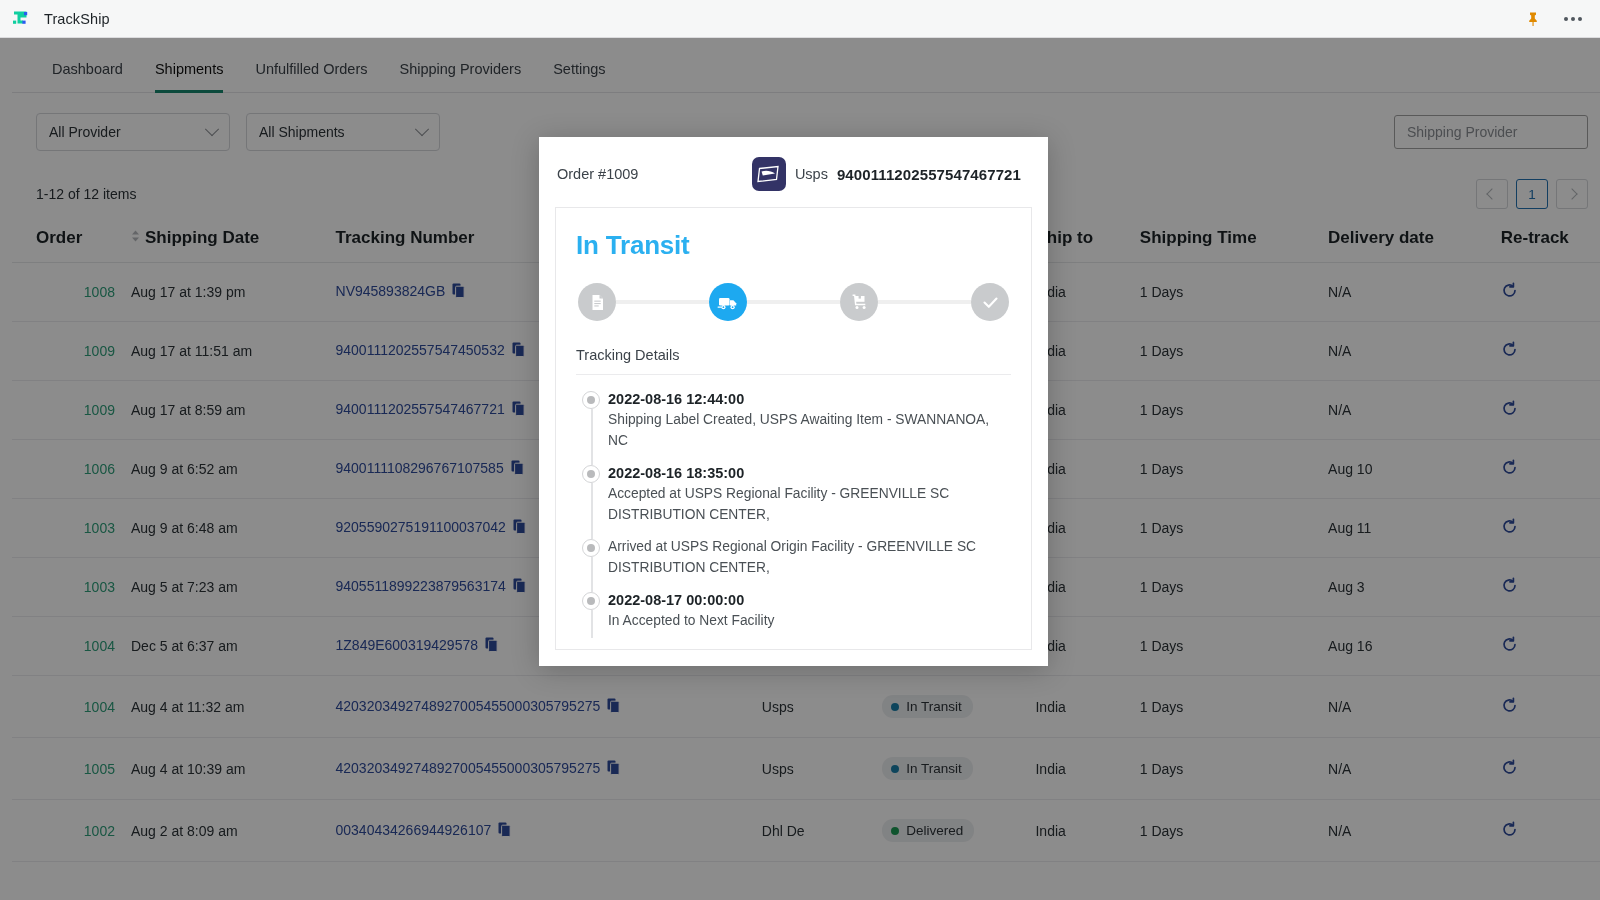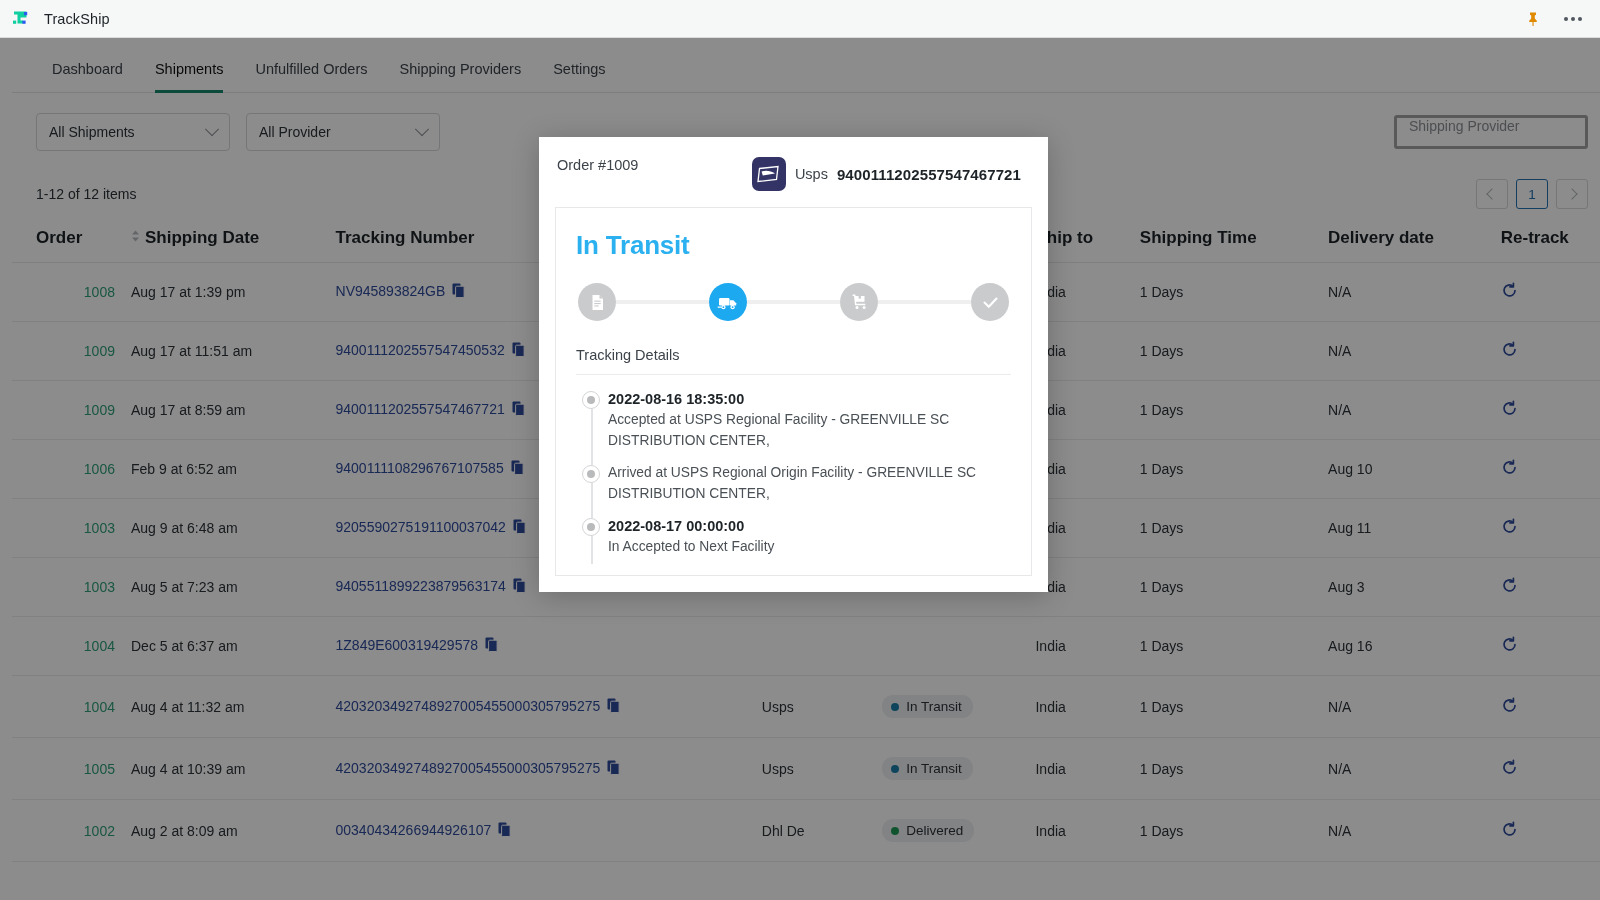--- a/index.html
+++ b/index.html
@@ -63,22 +63,22 @@
     background: #fff; display: flex; align-items: center; padding: 0 12px;
     font-size: 14px; color: #2c3338; position: relative; cursor: pointer;
   }
   .select .chev {
     margin-left: auto; width: 10px; height: 10px;
     border-right: 1.6px solid #8c8f94; border-bottom: 1.6px solid #8c8f94;
     transform: rotate(45deg) translate(-2px,-2px);
   }
   .provider-box {
     margin-left: auto; width: 194px; height: 34px;
-    border: 3px solid #a3a3a3; border-radius: 3px; background: #fff;
-    display: flex; padding: 0 12px;
+    border: 1px solid #a3a3a3; border-radius: 3px; background: #fff;
+    display: flex; align-items: center; padding: 0 12px;
     font-size: 14px; color: #8b8f94;
   }
 
   
   .countrow {
     display: flex; align-items: center; padding: 0 24px; height: 46px;
   }
   .countlabel { font-size: 14px; color: #2c3338; }
   .pager { margin-left: auto; display: flex; gap: 8px; }
   .pgbtn {
@@ -117,21 +117,21 @@
   .retrack { cursor: pointer; }
 
   
   .modal {
     position: absolute; left: 539px; top: 137px;
     width: 509px; background: #fff; z-index: 5;
     box-shadow: 0 4px 26px rgba(0,0,0,.22);
     padding: 20px 16px 16px 16px;
   }
   .modal-head {
-    display: flex; padding: 0 2px 16px 2px;
+    display: flex; align-items: center; padding: 0 2px 16px 2px;
   }
   .order-no { font-size: 14.5px; color: #3c434a; }
   .carrier-wrap { margin-left: auto; display: flex; align-items: center; gap: 9px; padding-right: 9px; }
   .usps-logo {
     width: 34px; height: 34px; border-radius: 7px; background: #333366;
     display: flex; align-items: center; justify-content: center;
   }
   .carrier-name { font-size: 14.5px; color: #3c434a; }
   .tracking-no { font-size: 15px; font-weight: 700; color: #1d2327; letter-spacing: .1px; }
 
@@ -205,25 +205,25 @@
   <div class="navtabs">
     <div class="navtab">Dashboard</div>
     <div class="navtab active">Shipments</div>
     <div class="navtab">Unfulfilled Orders</div>
     <div class="navtab">Shipping Providers</div>
     <div class="navtab">Settings</div>
   </div>
 
   <div class="filterbar">
     <div class="select">
-      <span>All Shipments</span>
+      <span>All Provider</span>
       <span class="chev"></span>
     </div>
     <div class="select">
-      <span>All Provider</span>
+      <span>All Shipments</span>
       <span class="chev"></span>
     </div>
     <div class="provider-box">
       <span>Shipping Provider</span>
     </div>
   </div>
 
   <div class="countrow">
     <span class="countlabel">1-12 of 12 items</span>
     <div class="pager">
@@ -305,21 +305,21 @@
           <td>India</td>
           <td>1 Days</td>
           <td>N/A</td>
           <td><span class="retrack"><svg width="17" height="17" viewBox="0 0 17 17">
                 <path d="M14 8.5a5.5 5.5 0 1 1-1.9-4.2" fill="none" stroke="#2f4b9b" stroke-width="1.7" stroke-linecap="round"></path>
                 <path d="M12.4 1.3v3.5H8.9" fill="none" stroke="#2f4b9b" stroke-width="1.7" stroke-linecap="round" stroke-linejoin="round"></path>
               </svg></span></td>
         </tr>
         <tr>
           <td><span class="order-link">1006</span></td>
-          <td>Feb 9 at 6:52 am</td>
+          <td>Aug 9 at 6:52 am</td>
           <td><span class="track-link">9400111108296767107585</span><span class="copy-icon"><svg width="13" height="15" viewBox="0 0 13 15">
                 <rect x="0.5" y="0.5" width="8" height="11" rx="1" fill="#2f4b9b"></rect>
                 <rect x="3.6" y="3.2" width="8.5" height="11.3" rx="1" fill="#2f4b9b" stroke="#fff" stroke-width="1"></rect>
               </svg></span></td>
           <td></td>
           <td></td>
           <td>India</td>
           <td>1 Days</td>
           <td>Aug 10</td>
           <td><span class="retrack"><svg width="17" height="17" viewBox="0 0 17 17">
@@ -508,42 +508,54 @@
 
     <div class="events" id="events">
         <div class="event">
           <div class="ev-rail">
             <div class="ev-line"></div>
             <div class="ev-ring">
               <i></i>
             </div>
           </div>
           <div class="ev-body">
-            <div class="ev-date">2022-08-16 18:35:00</div>
-            <div class="ev-desc">Accepted at USPS Regional Facility - GREENVILLE SC DISTRIBUTION CENTER,</div>
+            <div class="ev-date">2022-08-16 12:44:00</div>
+            <div class="ev-desc">Shipping Label Created, USPS Awaiting Item - SWANNANOA, NC</div>
           </div>
         </div>
         <div class="event">
           <div class="ev-rail">
             <div class="ev-line"></div>
             <div class="ev-ring">
               <i></i>
             </div>
           </div>
           <div class="ev-body">
-            <div class="ev-desc">Arrived at USPS Regional Origin Facility - GREENVILLE SC DISTRIBUTION CENTER,</div>
+            <div class="ev-date">2022-08-16 18:35:00</div>
+            <div class="ev-desc">Accepted at USPS Regional Facility - GREENVILLE SC DISTRIBUTION CENTER,</div>
           </div>
         </div>
         <div class="event">
           <div class="ev-rail">
             <div class="ev-line"></div>
             <div class="ev-ring">
               <i></i>
             </div>
           </div>
           <div class="ev-body">
+            <div class="ev-desc">Arrived at USPS Regional Origin Facility - GREENVILLE SC DISTRIBUTION CENTER,</div>
+          </div>
+        </div>
+        <div class="event">
+          <div class="ev-rail">
+            <div class="ev-line"></div>
+            <div class="ev-ring">
+              <i></i>
+            </div>
+          </div>
+          <div class="ev-body">
             <div class="ev-date">2022-08-17 00:00:00</div>
             <div class="ev-desc">In Accepted to Next Facility</div>
           </div>
         </div>
       </div>
   </div>
 </div>
 
 </body></html>

